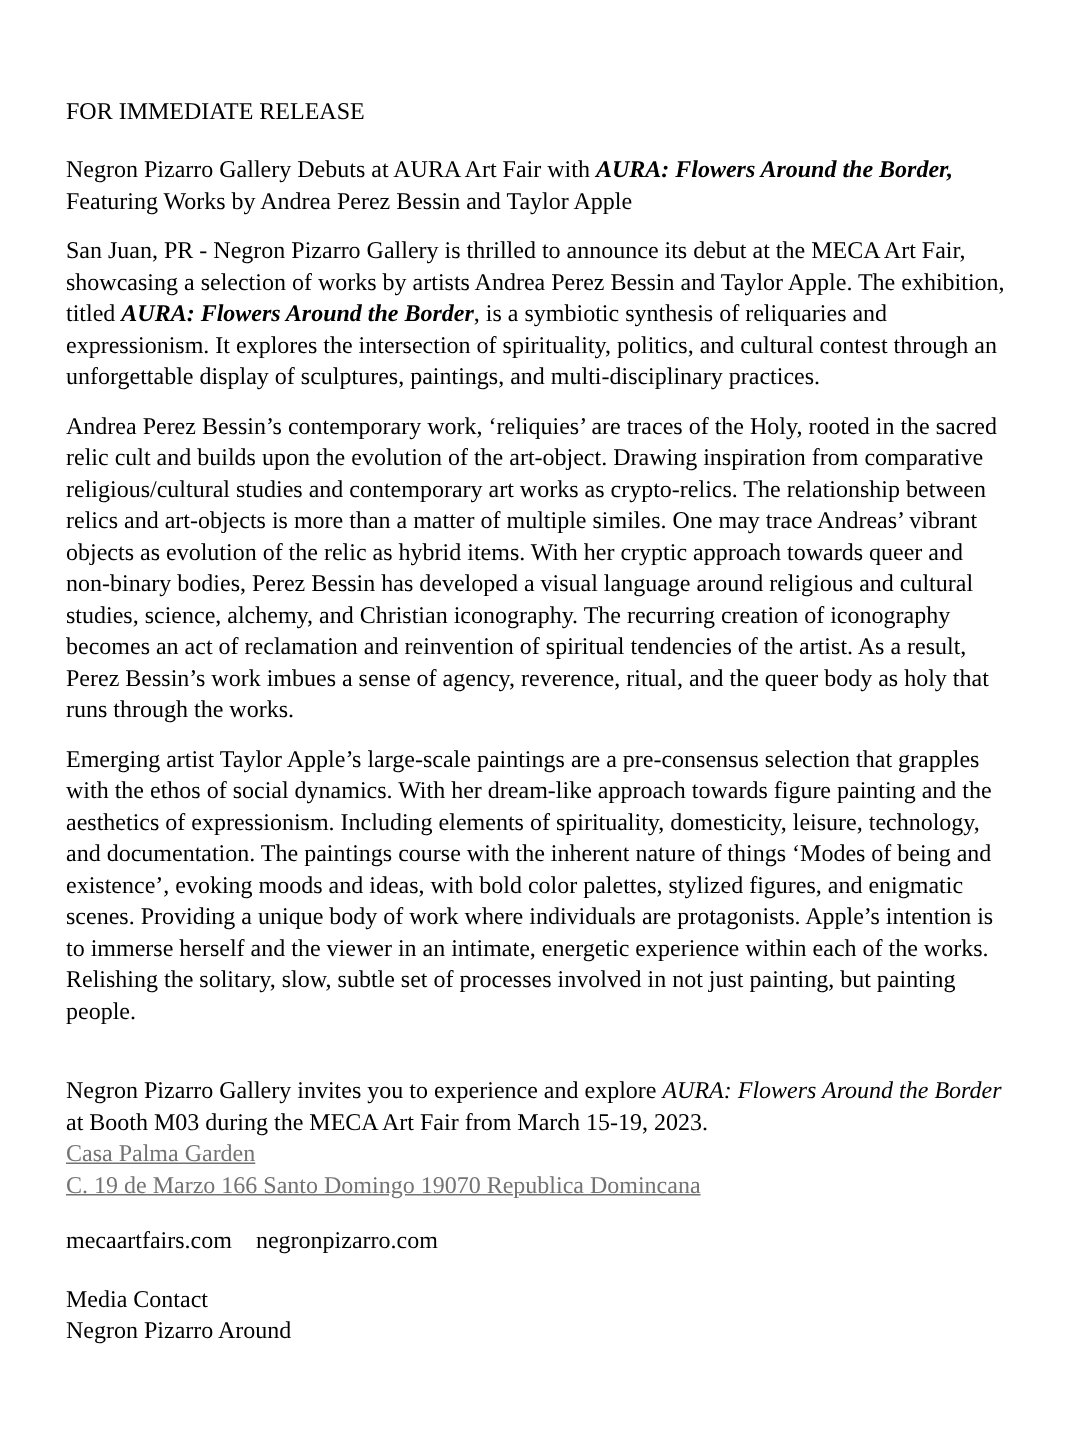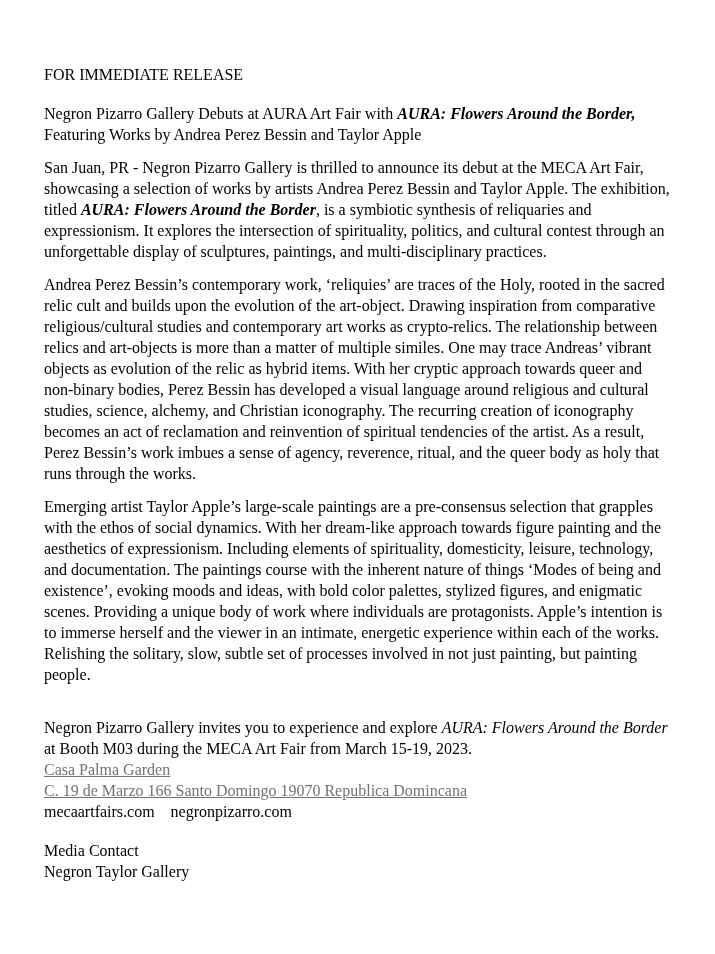--- a/index.html
+++ b/index.html
@@ -17,21 +17,21 @@
     line-height: 21px;
     font-family: Liberation Serif, serif;
   }
   .release { margin-bottom: 18px; }
   .para { margin-bottom: 12px; }
   .bold-italic { font-weight: 700; font-style: italic; }
   .italic { font-style: italic; }
   .invitation { margin-top: 32px; margin-bottom: 0; }
   .link-line { text-decoration: underline; color: #737373; }
   .websites { margin-bottom: 18px; }
-  .site-2 { display: inline-block; margin-left: 16px; }
+  .site-2 { display: inline-block; margin-left: 16px; margin-top: 16px; }
 </style>
 </head>
 <body>
 
 <div class="page">
 
   <p class="release">FOR IMMEDIATE RELEASE</p>
 
   <p class="para"><span>Negron Pizarro Gallery Debuts at AURA Art Fair with </span><span class="bold-italic">AURA: Flowers Around the Border,</span><span> Featuring Works by Andrea Perez Bessin and Taylor Apple</span></p>
 
@@ -44,16 +44,16 @@
   <p class="para invitation"><span>Negron Pizarro Gallery invites you to experience and explore </span><span class="italic">AURA: Flowers Around the Border</span><span> at Booth M03 during the MECA Art Fair from March 15-19, 2023.</span></p>
 
   <div class="link-line">Casa Palma Garden</div>
 
   <div class="link-line">C. 19 de Marzo 166 Santo Domingo 19070 Republica Domincana</div>
 
   <div class="websites"><span>mecaartfairs.com</span><span class="site-2">negronpizarro.com</span></div>
 
   <div>
     <div>Media Contact</div>
-    <div>Negron Taylor Gallery</div>
+    <div>Negron Pizarro Around</div>
   </div>
 
 </div>
 
 </body></html>

